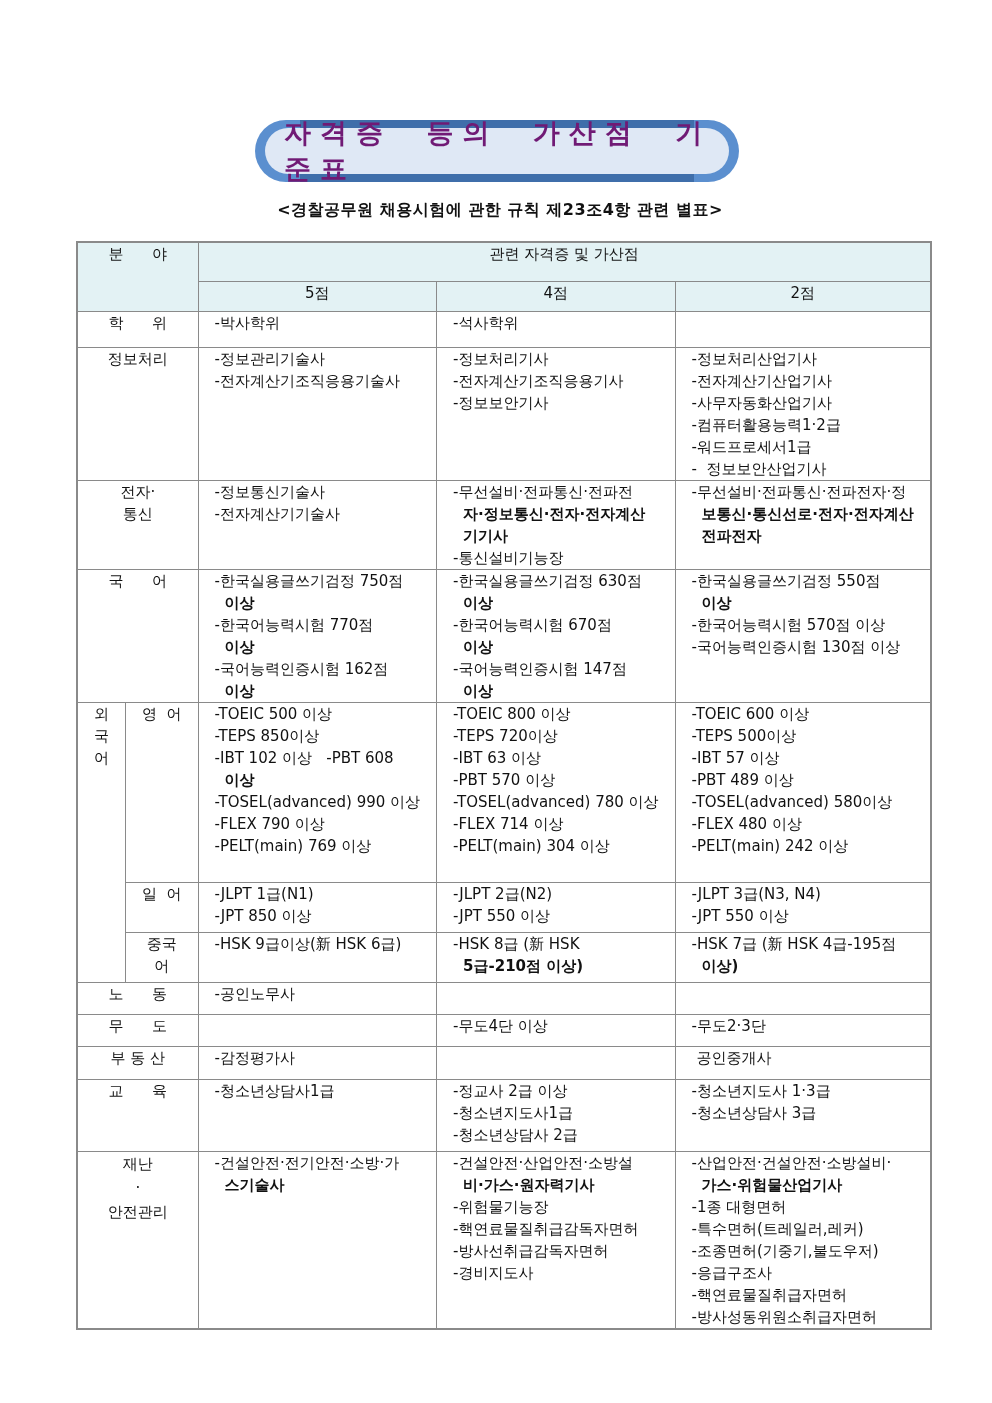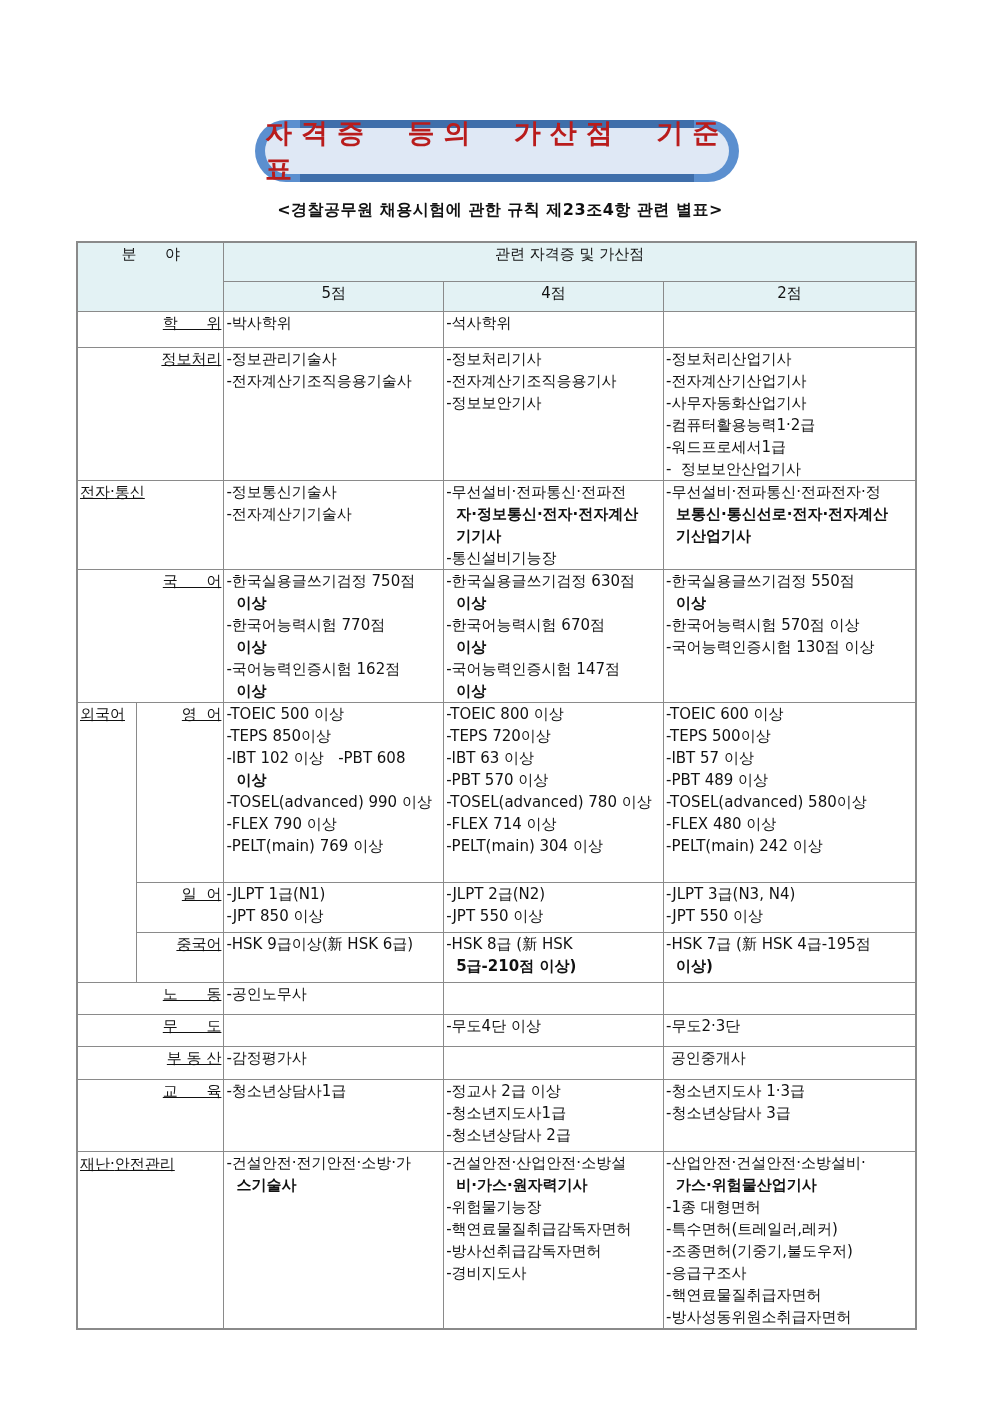--- a/index.html
+++ b/index.html
@@ -2,29 +2,29 @@
 <html><head>
 <meta charset="utf-8">
 <style>
   html, body { margin: 0; padding: 0; background: #ffffff; }
   body { width: 992px; height: 1403px; position: relative; font-family: "DejaVu Sans", sans-serif; color: #111; }
   .title-wrap { position: absolute; left: 255px; top: 120px; width: 484px; height: 62px; }
   .title-outer { position: absolute; inset: 0; border-radius: 31px; background: #5b8fcf; }
   .title-band-top { position: absolute; left: 45px; right: 45px; top: 0; height: 8px; background: #3f6eaa; }
   .title-band-bot { position: absolute; left: 45px; right: 45px; bottom: 0; height: 8px; background: #3f6eaa; }
   .title-inner { position: absolute; left: 10px; right: 10px; top: 8px; bottom: 8px; border-radius: 24px; background: #dfe8f5; display: flex; align-items: center; justify-content: center; }
-  .title-text { font-size: 27px; font-weight: bold; letter-spacing: 9px; word-spacing: 16px; color: #b91c1c; }
+  .title-text { font-size: 27px; font-weight: bold; letter-spacing: 9px; word-spacing: 16px; color: #701a75; margin-left: 19px; }
   .subtitle { position: absolute; left: 4px; width: 992px; top: 200px; text-align: center; font-size: 16px; font-weight: bold; letter-spacing: 0.5px; }
   table.main { position: absolute; left: 76px; top: 241px; width: 841px; border-collapse: collapse; border: 2px solid #8a8a8a; font-size: 15px; line-height: 22px; }
-  table.main td { border: 1px solid #8a8a8a; vertical-align: top; padding: 0 2px; }
+  table.main td { border: 1px solid #8a8a8a; vertical-align: top; padding: 0 16px; }
   td.hdr { background: #e3f2f4; text-align: center; vertical-align: middle; }
-  td.cat { text-align: right; vertical-align: middle; text-decoration: underline; }
+  td.cat { text-align: center; vertical-align: middle; }
   .it { white-space: pre; }
   .it.cont { padding-left: 10px; font-weight: bold; }
-  .vert { display: flex; flex-direction: row; align-items: center; }
+  .vert { display: flex; flex-direction: column; align-items: center; }
 </style>
 </head>
 <body>
 
 <div class="title-wrap">
   <div class="title-outer"></div>
   <div class="title-band-top"></div>
   <div class="title-band-bot"></div>
   <div class="title-inner">
     <span class="title-text">자격증 등의 가산점 기준표</span>
@@ -97,21 +97,21 @@
         </td>
     <td>
           <div class="it">-무선설비·전파통신·전파전</div>
           <div class="it cont">자·정보통신·전자·전자계산</div>
           <div class="it cont">기기사</div>
           <div class="it">-통신설비기능장</div>
         </td>
     <td>
           <div class="it">-무선설비·전파통신·전파전자·정</div>
           <div class="it cont">보통신·통신선로·전자·전자계산</div>
-          <div class="it cont">기산업기사</div>
+          <div class="it cont">전파전자</div>
         </td>
   </tr>
 
   <tr style="height:133px">
     <td class="cat" colspan="2"><span style="white-space:pre">국      어</span></td>
     <td>
           <div class="it">-한국실용글쓰기검정 750점</div>
           <div class="it cont">이상</div>
           <div class="it">-한국어능력시험 770점</div>
           <div class="it cont">이상</div>

